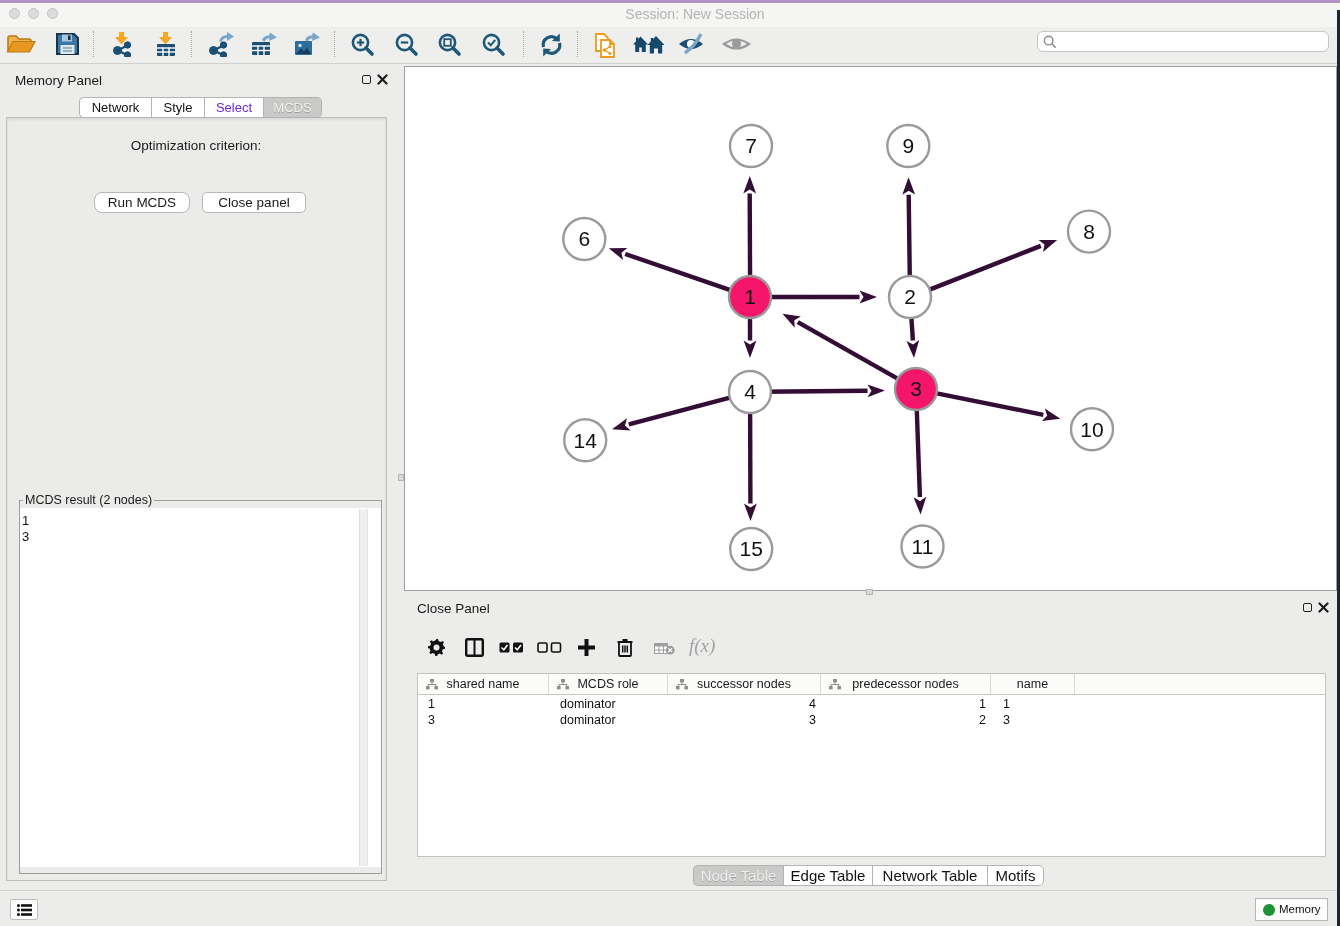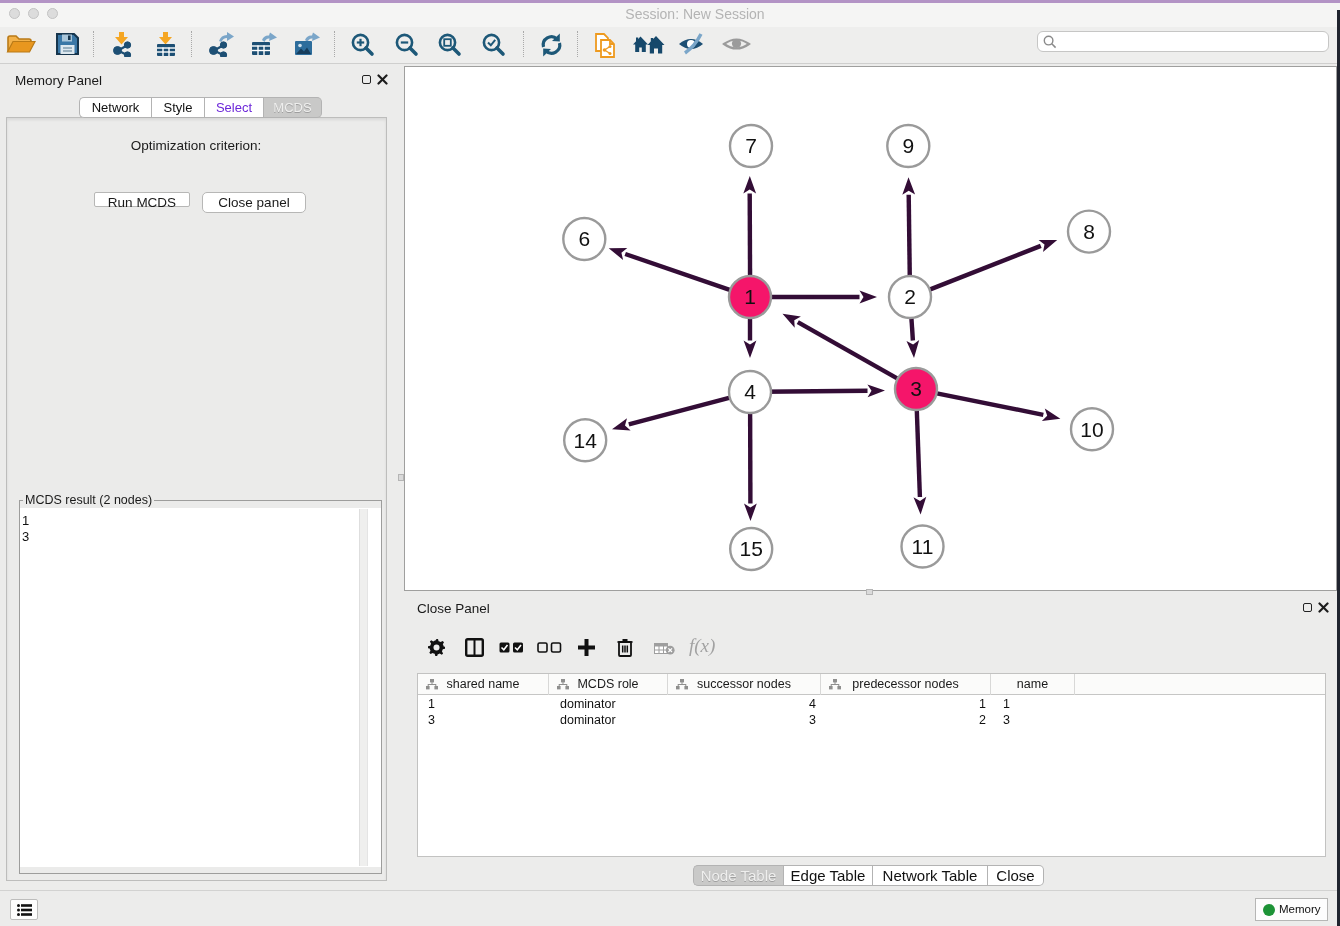--- a/index.html
+++ b/index.html
@@ -177,21 +177,21 @@
 
   <div class="abs" style="left:79px;top:33px;height:21px;display:flex;font-size:13px;">
     <div style="width:72px;background:#fff;border:1px solid #b3b3b3;border-right:none;border-radius:5px 0 0 5px;text-align:center;line-height:19px;color:#111;">Network</div>
     <div style="width:53px;background:#fff;border:1px solid #b3b3b3;border-right:none;text-align:center;line-height:19px;color:#111;">Style</div>
     <div style="width:60px;background:#fff;border:1px solid #b3b3b3;text-align:center;line-height:19px;color:#6d28d9;">Select</div>
     <div style="width:58px;background:#c9c9c8;border:1px solid #b3b3b3;border-left:none;border-radius:0 5px 5px 0;text-align:center;line-height:19px;color:#efefee;text-shadow:0 1px 0 #9e9e9e;">MCDS</div>
   </div>
   <div class="abs" style="left:0;top:74px;width:392px;text-align:center;font-size:13.5px;color:#1a1a1a;">Optimization criterion:</div>
 
 
-  <div class="abs" style="left:94px;top:128px;width:96px;height:15px;background:#fff;border:1px solid #b7b7b6;border-radius:2px;text-align:center;line-height:19px;font-size:13.5px;color:#1a1a1a;">Run MCDS</div>
+  <div class="abs" style="left:94px;top:128px;width:96px;height:21px;background:#fff;border:1px solid #b7b7b6;border-radius:8px;text-align:center;line-height:19px;font-size:13.5px;color:#1a1a1a;">Run MCDS</div>
   <div class="abs" style="left:202px;top:128px;width:104px;height:21px;background:#fff;border:1px solid #b7b7b6;border-radius:5px;text-align:center;line-height:19px;font-size:13.5px;color:#1a1a1a;">Close panel</div>
 
   <div class="abs" style="left:19px;top:436px;width:363px;height:374px;border:1px solid #9d9d9c;"></div>
   <div class="abs" style="left:20px;top:444px;width:361px;height:359px;background:#fff;"></div>
   <div class="abs" style="left:23px;top:429px;font-size:12.5px;color:#1a1a1a;background:#ebebea;padding:0 2px;">MCDS result (2 nodes)</div>
   <div class="abs" style="left:22px;top:449px;font-size:13px;color:#111;line-height:16px;">1<br>3</div>
   <div class="abs" style="left:359px;top:445px;width:9px;height:357px;background:#efefee;border-left:1px solid #dedede;border-right:1px solid #e4e4e4;"></div>
 </div>
 
 <div class="abs" style="left:398px;top:474px;width:6px;height:7px;background:#dadada;border:1px solid #b5b5b5;"></div>
@@ -365,21 +365,21 @@
       <div class="abs" style="left:303px;top:17px;width:95px;text-align:right;">3</div>
       <div class="abs" style="left:473px;top:17px;width:95px;text-align:right;">2</div>
       <div class="abs" style="left:585px;top:17px;">3</div>
     </div>
   </div>
 
   <div class="abs" style="left:289px;top:268px;height:21px;display:flex;font-size:15px;">
     <div style="width:90px;background:#c9c9c8;border:1px solid #b3b3b3;border-right:none;border-radius:5px 0 0 5px;text-align:center;line-height:19px;color:#efefee;text-shadow:0 1px 0 #9e9e9e;">Node Table</div>
     <div style="width:90px;background:#fff;border:1px solid #b3b3b3;text-align:center;line-height:19px;color:#111;">Edge Table</div>
     <div style="width:115px;background:#fff;border:1px solid #b3b3b3;border-left:none;text-align:center;line-height:19px;color:#111;">Network Table</div>
-    <div style="width:56px;background:#fff;border:1px solid #b3b3b3;border-left:none;border-radius:0 5px 5px 0;text-align:center;line-height:19px;color:#111;">Close</div>
+    <div style="width:56px;background:#fff;border:1px solid #b3b3b3;border-left:none;border-radius:0 5px 5px 0;text-align:center;line-height:19px;color:#111;">Motifs</div>
   </div>
 </div>
 
 <div class="abs" style="left:0;top:890px;width:1337px;height:36px;background:#ececeb;border-top:1px solid #d2d2d1;">
   <div class="abs" style="left:10px;top:8px;width:28px;height:21px;background:#fdfdfd;border:1px solid #bdbdbc;border-radius:2px;">
     <svg class="abs" style="left:6px;top:4px;" width="15" height="12" viewBox="0 0 15 12">
         <g fill="#111">
       <circle cx="1.5" cy="1.5" r="1.5"></circle>
           <rect x="4" y="0.2" width="11" height="2.6"></rect>
       <circle cx="1.5" cy="6" r="1.5"></circle>

